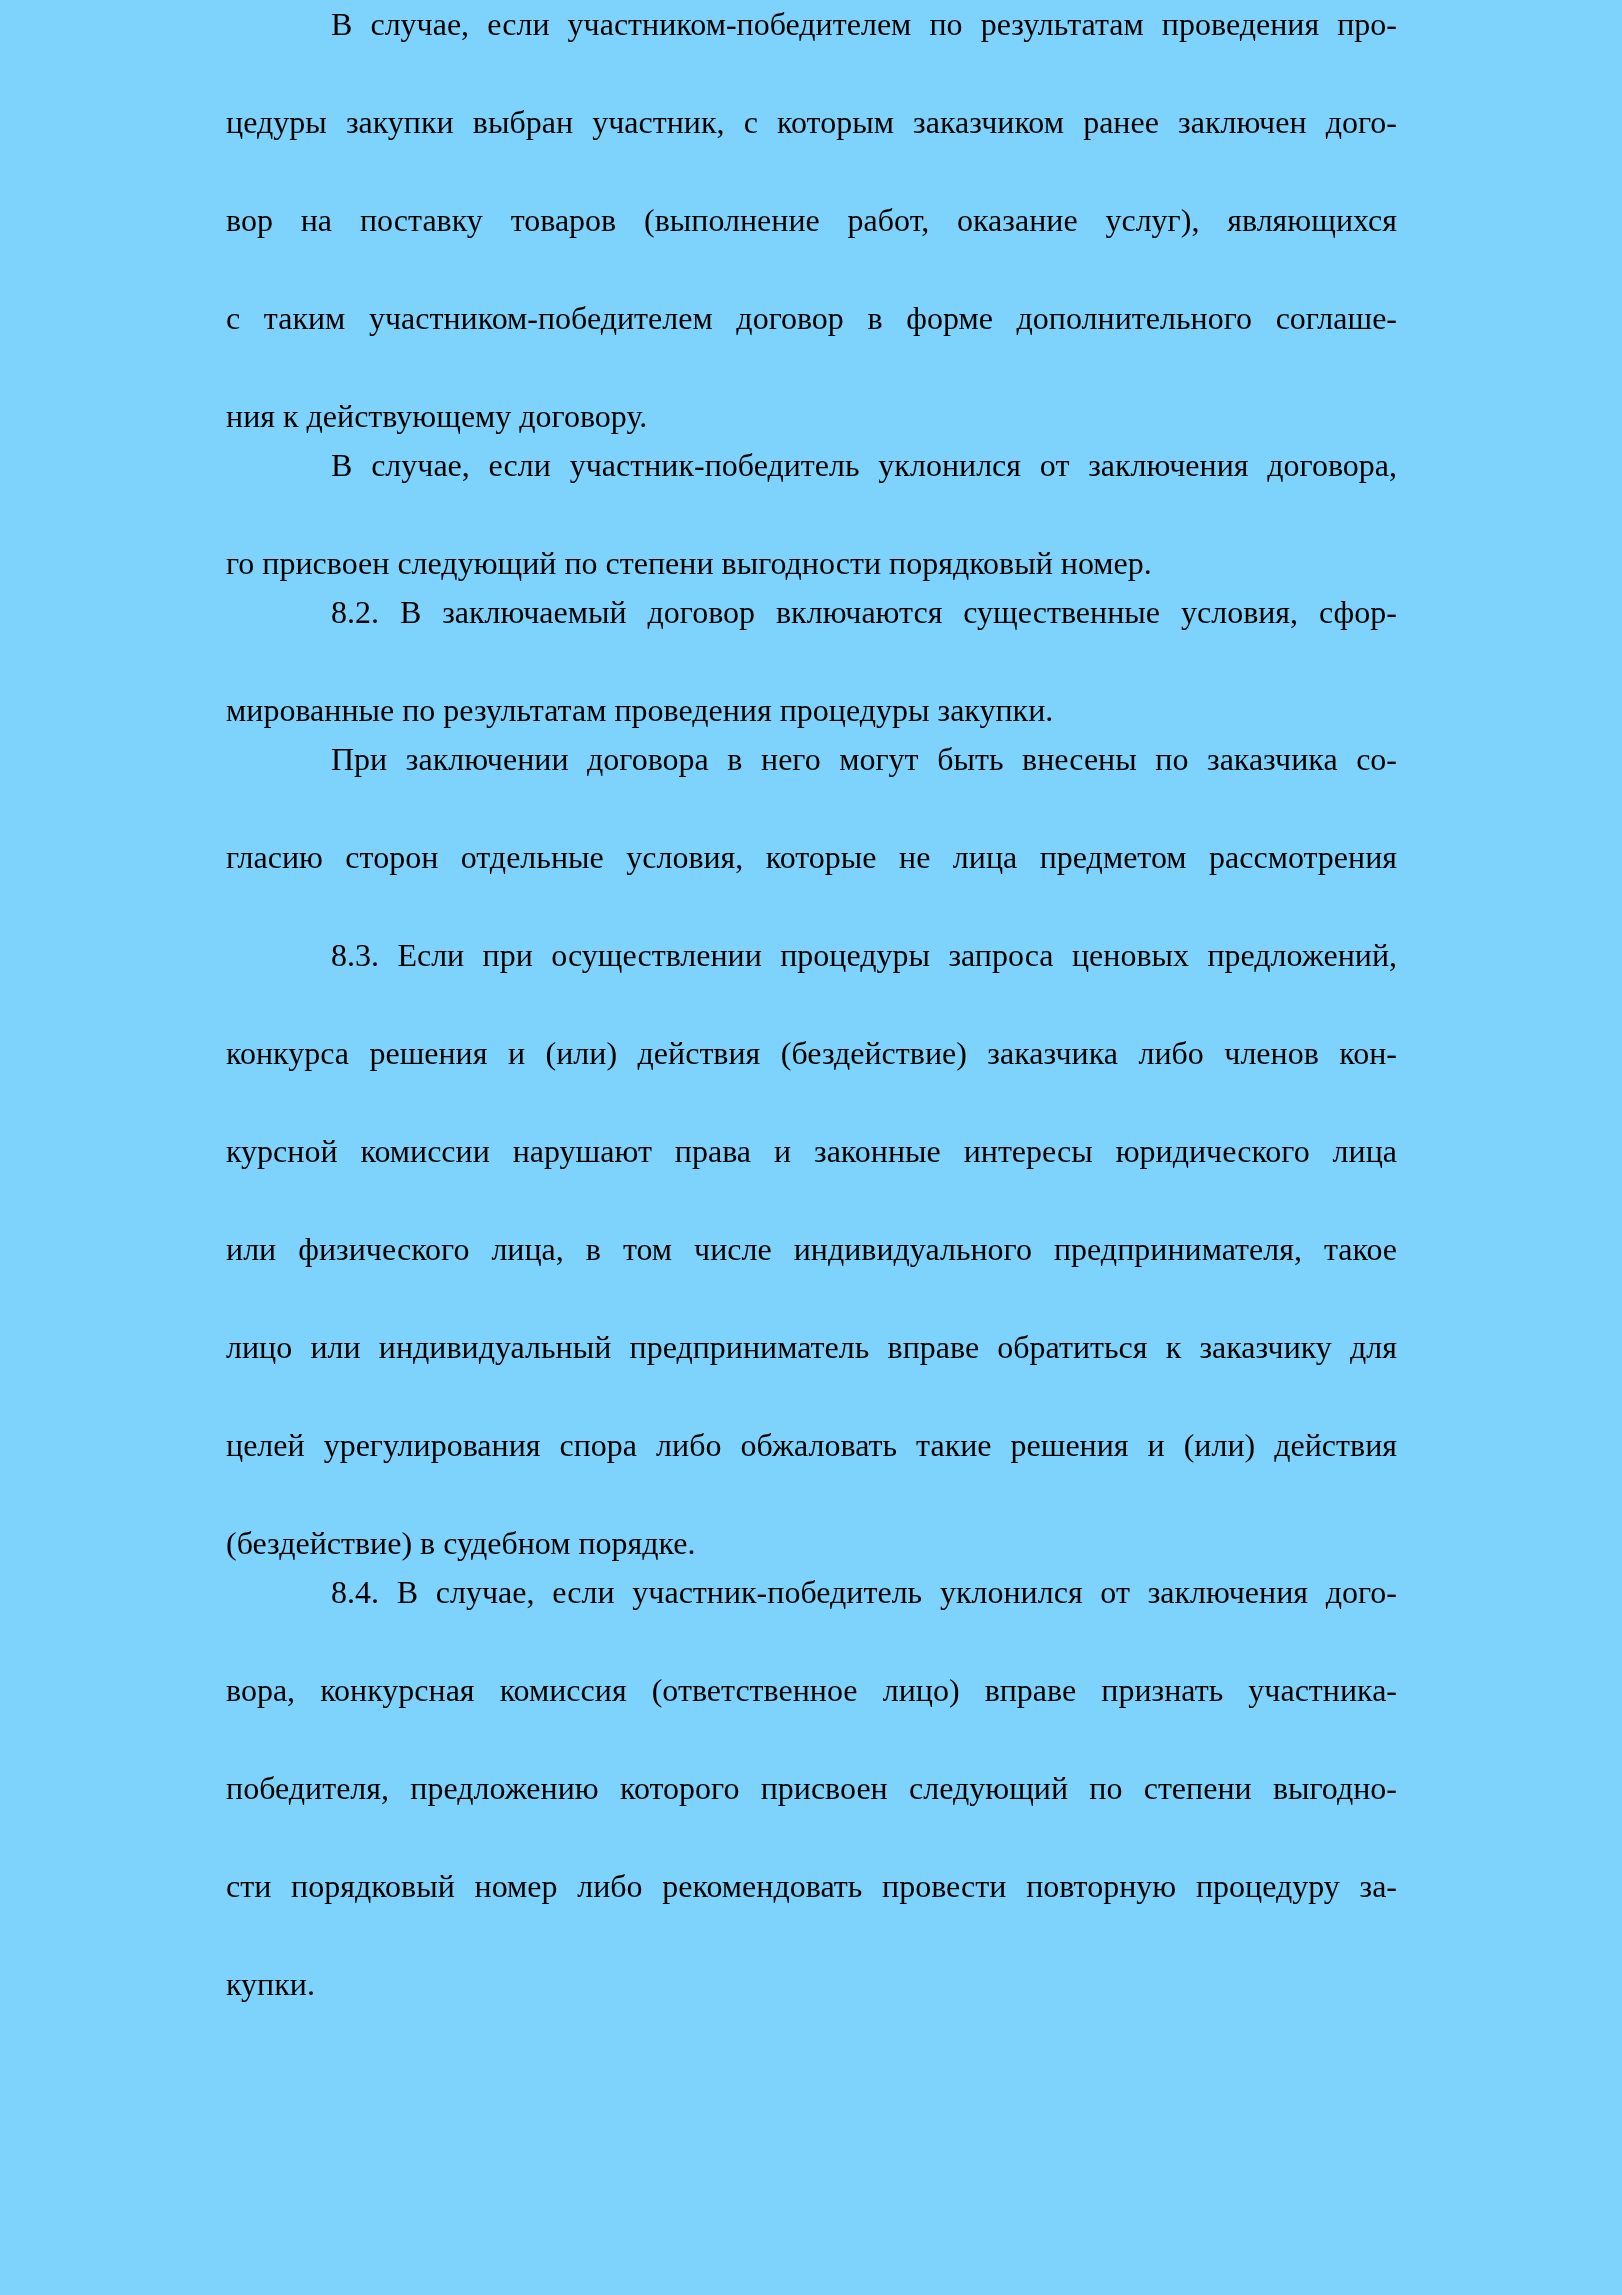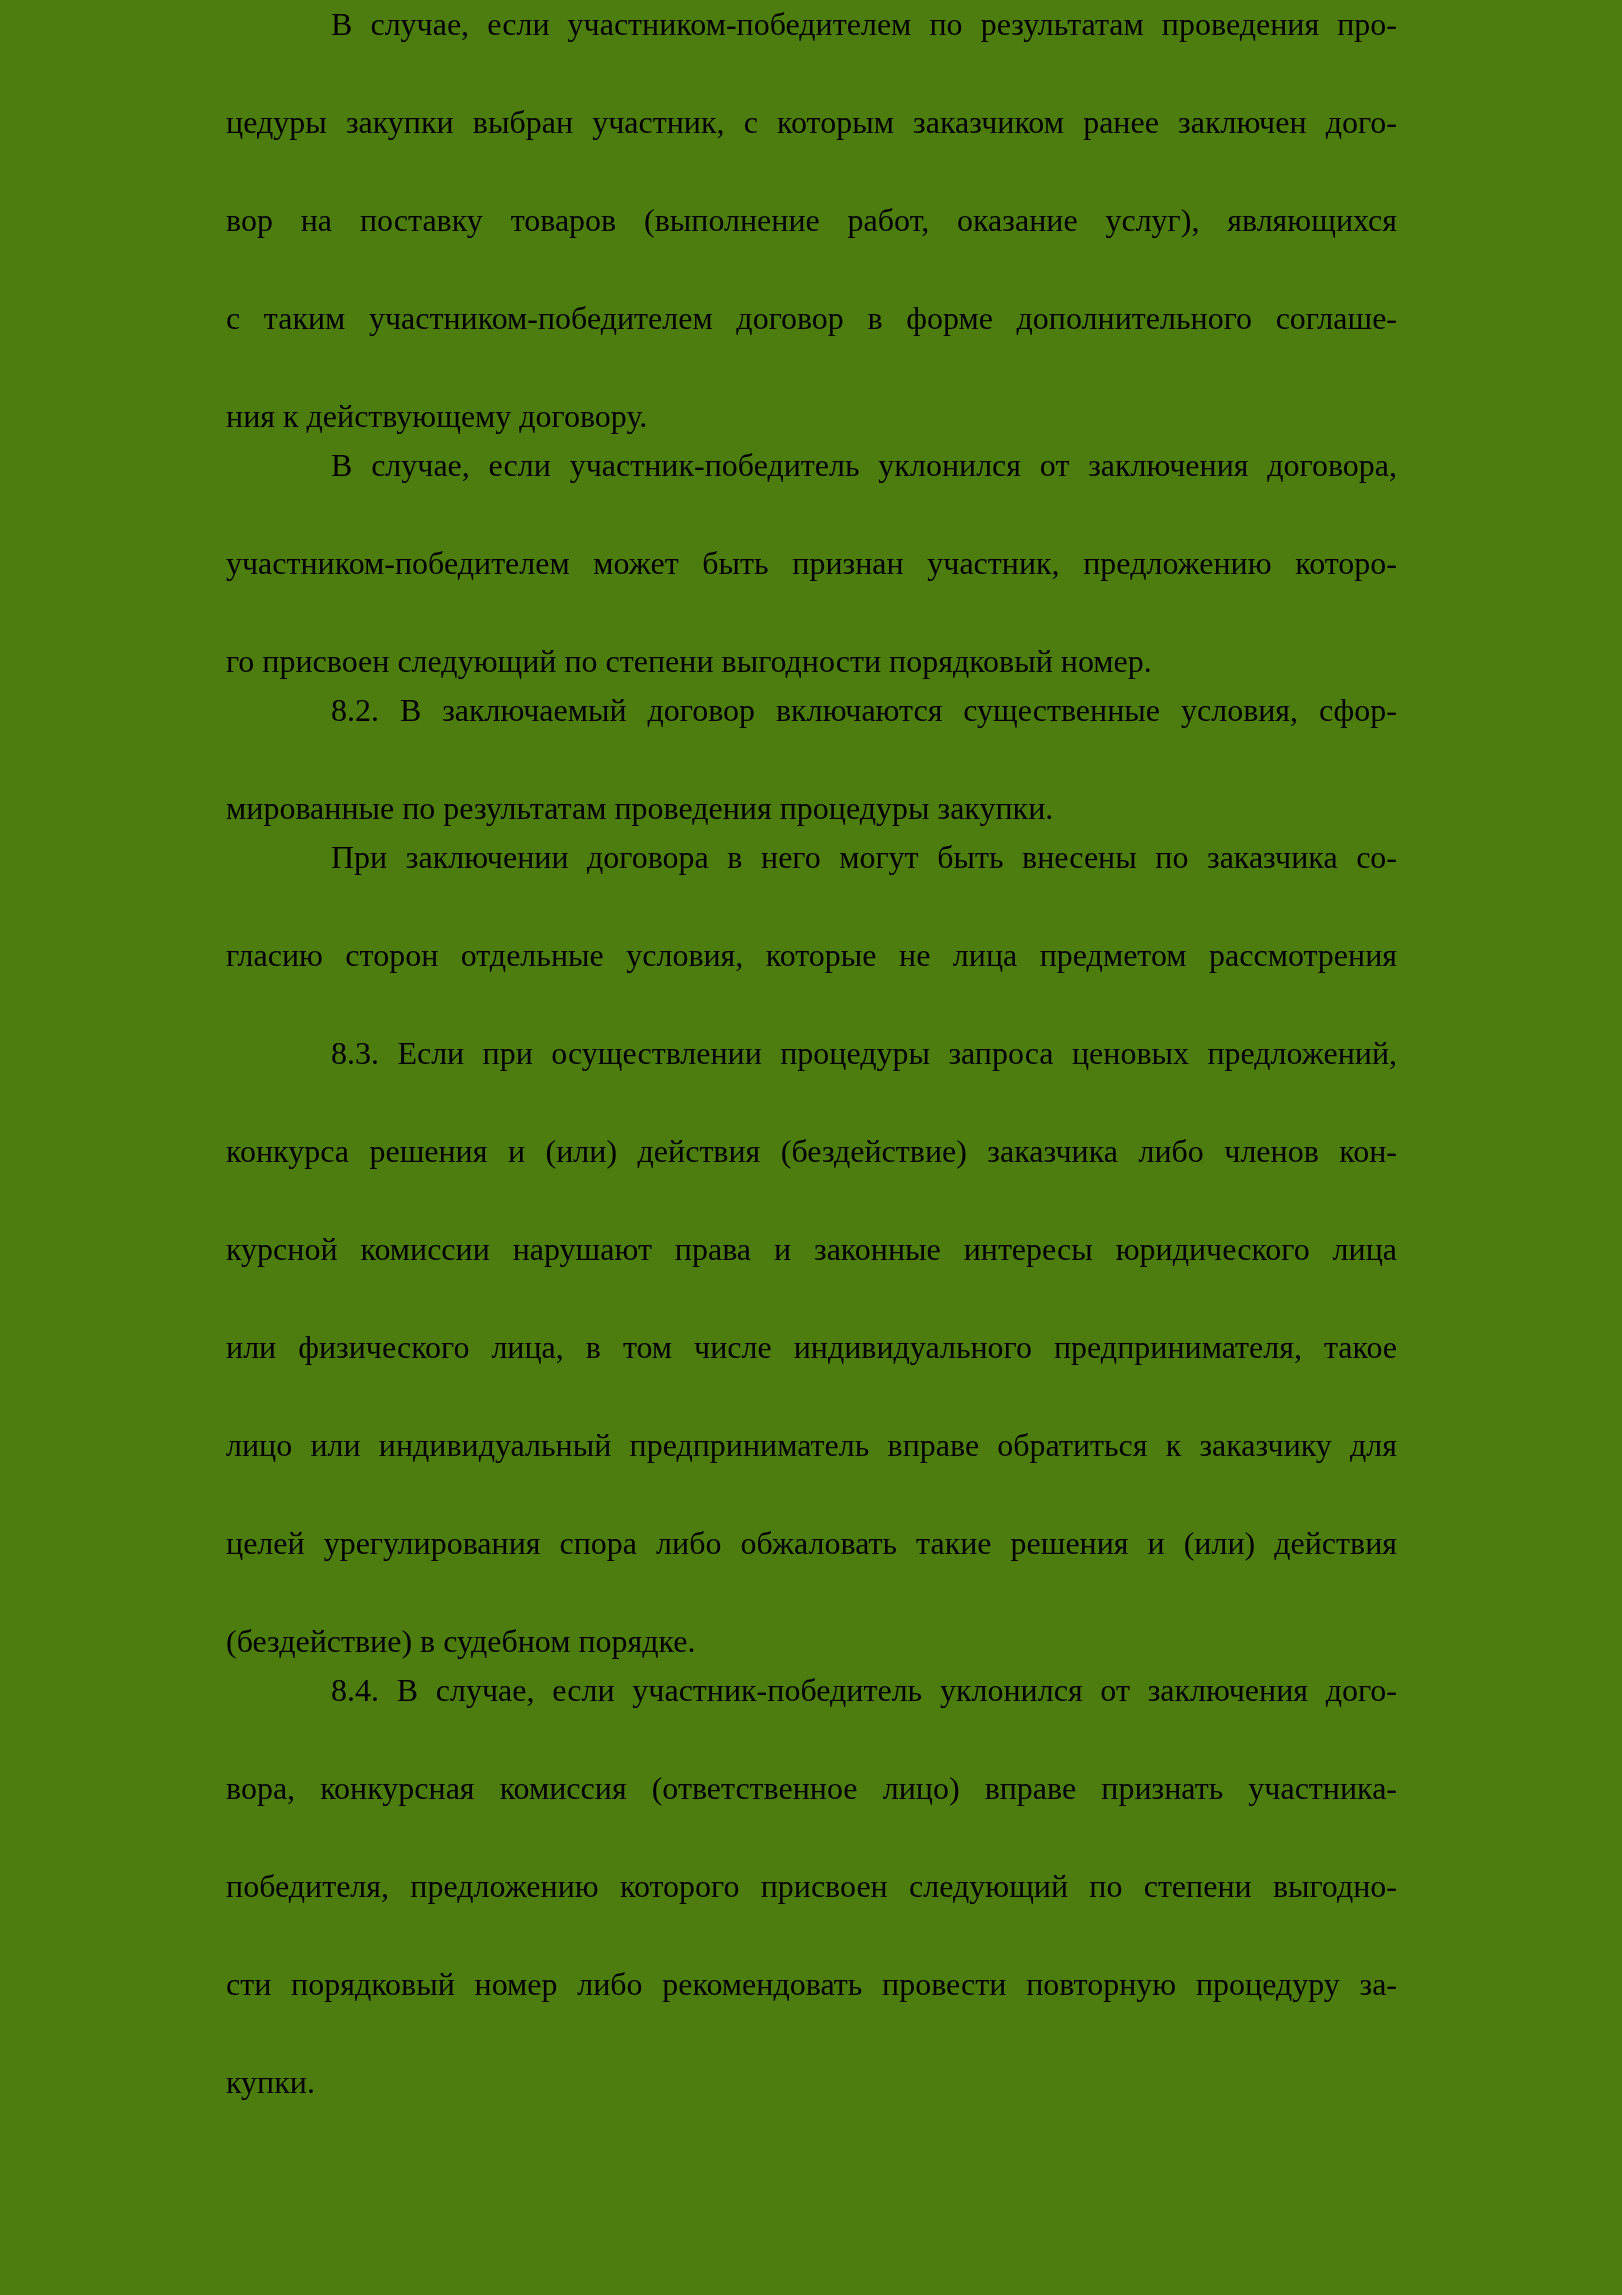--- a/index.html
+++ b/index.html
@@ -5,21 +5,21 @@
 <style>
   html, body {
     margin: 0;
     padding: 0;
     background: #ffffff;
   }
   .page {
     position: relative;
     width: 1623px;
     height: 2295px;
-    background: #4d7c0f;
+    background: #7dd3fc;
     font-family: "Liberation Serif", "DejaVu Serif", serif;
     color: #000000;
     box-sizing: border-box;
     overflow: hidden;
   }
   .content {
     position: absolute;
     left: 226px;
     top: 0px;
     width: 1171px;
@@ -59,21 +59,20 @@
     <p class="body-par">
       <span class="jl first">В случае, если участником-победителем по результатам проведения про-</span>
       <span class="jl">цедуры закупки выбран участник, с которым заказчиком ранее заключен дого-</span>
       <span class="jl">вор на поставку товаров (выполнение работ, оказание услуг), являющихся</span>
       <span class="jl">с таким участником-победителем договор в форме дополнительного соглаше-</span>
       <span class="jl lastline">ния к действующему договору.</span>
     </p>
 
     <p class="body-par">
       <span class="jl first">В случае, если участник-победитель уклонился от заключения договора,</span>
-      <span class="jl">участником-победителем может быть признан участник, предложению которо-</span>
       <span class="jl lastline">го присвоен следующий по степени выгодности порядковый номер.</span>
     </p>
 
     <p class="body-par">
       <span class="jl first">8.2. В заключаемый договор включаются существенные условия, сфор-</span>
       <span class="jl lastline">мированные по результатам проведения процедуры закупки.</span>
     </p>
 
     <p class="body-par">
       <span class="jl first">При заключении договора в него могут быть внесены по заказчика со-</span>

